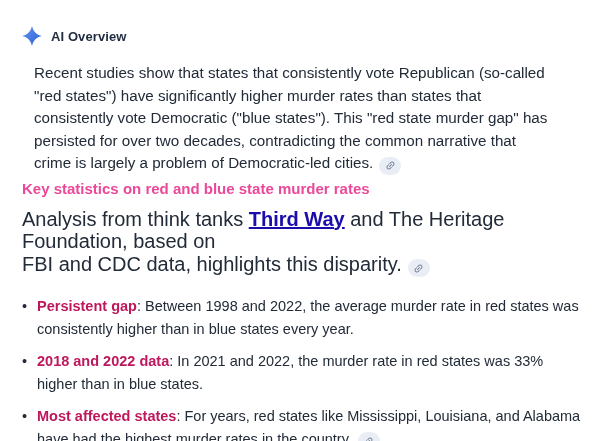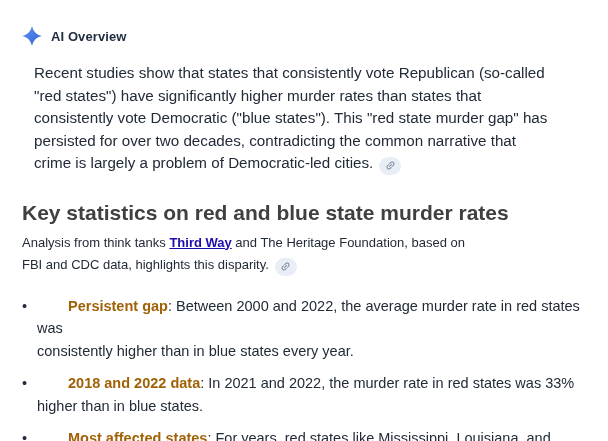--- a/index.html
+++ b/index.html
@@ -19,25 +19,25 @@
   }
 
   
   .intro {
     margin:16px 0 0 12px; font-size:15.2px; line-height:22.5px;
     max-width:582px;
   }
   .preline { white-space:pre-line; }
 
   .section-heading {
-    margin:28px 0 0 0; font-size:21px; font-weight:700; color:#404040;
+    margin:4px 0 0 0; font-size:15px; font-weight:700; color:#ec4899;
     line-height:20px;
   }
   .analysis {
-    margin:9px 0 0 0; font-size:13px; line-height:22.5px; max-width:582px;
+    margin:9px 0 0 0; font-size:20px; line-height:22.5px; max-width:582px;
   }
   .inline-link {
     color:#1a0dab; font-weight:700; text-decoration:underline; cursor:pointer;
   }
 
   
   .chip {
     display:inline-flex; align-items:center; justify-content:center;
     width:22px; height:18px; border-radius:9px;
     background:#e9edf5; margin-left:6px; vertical-align:-3px; cursor:pointer;
@@ -47,21 +47,21 @@
   
   .bullets { list-style:none; margin:18px 0 0 0; padding:0; max-width:578px; }
   .bullets li {
     position:relative; padding-left:15px;
     font-size:14.5px; line-height:22.5px;
   }
   .bullets li + li { margin-top:10px; }
   .bullets li .marker {
     position:absolute; left:0; top:0; font-size:14.5px; color:#222b38;
   }
-  .bullets b { font-weight:700; color:#a16207;margin-left:31px; }
+  .bullets b { font-weight:700; color:#be185d; }
 </style>
 </head>
 <body>
 
 <div class="panel">
 
   <div class="header">
     <span class="sparkle">
       <svg width="20" height="20" viewBox="0 0 24 24">
         <defs>
@@ -94,21 +94,21 @@
 FBI and CDC data, highlights this disparity.</span><span class="chip">
         <span>
           <svg width="11" height="11" viewBox="0 0 24 24" style="transform:rotate(-45deg)">
             <path fill="#67768c" d="M3.9 12c0-1.71 1.39-3.1 3.1-3.1h4V7H7c-2.76 0-5 2.24-5 5s2.24 5 5 5h4v-1.9H7c-1.71 0-3.1-1.39-3.1-3.1zM8 13h8v-2H8v2zm9-6h-4v1.9h4c1.71 0 3.1 1.39 3.1 3.1s-1.39 3.1-3.1 3.1h-4V17h4c2.76 0 5-2.24 5-5s-2.24-5-5-5z"></path>
           </svg>
         </span>
       </span></p>
 
   <ul class="bullets">
     <li>
-      <span class="marker">•</span><b>Persistent gap</b><span class="preline">: Between 2000 and 2022, the average murder rate in red states was
+      <span class="marker">•</span><b>Persistent gap</b><span class="preline">: Between 1998 and 2022, the average murder rate in red states was
 consistently higher than in blue states every year.</span>
     </li>
     <li>
       <span class="marker">•</span><b>2018 and 2022 data</b><span class="preline">: In 2021 and 2022, the murder rate in red states was 33%
 higher than in blue states.</span>
     </li>
     <li>
       <span class="marker">•</span><b>Most affected states</b><span class="preline">: For years, red states like Mississippi, Louisiana, and Alabama
 have had the highest murder rates in the country.</span><span class="chip">
           <span>

